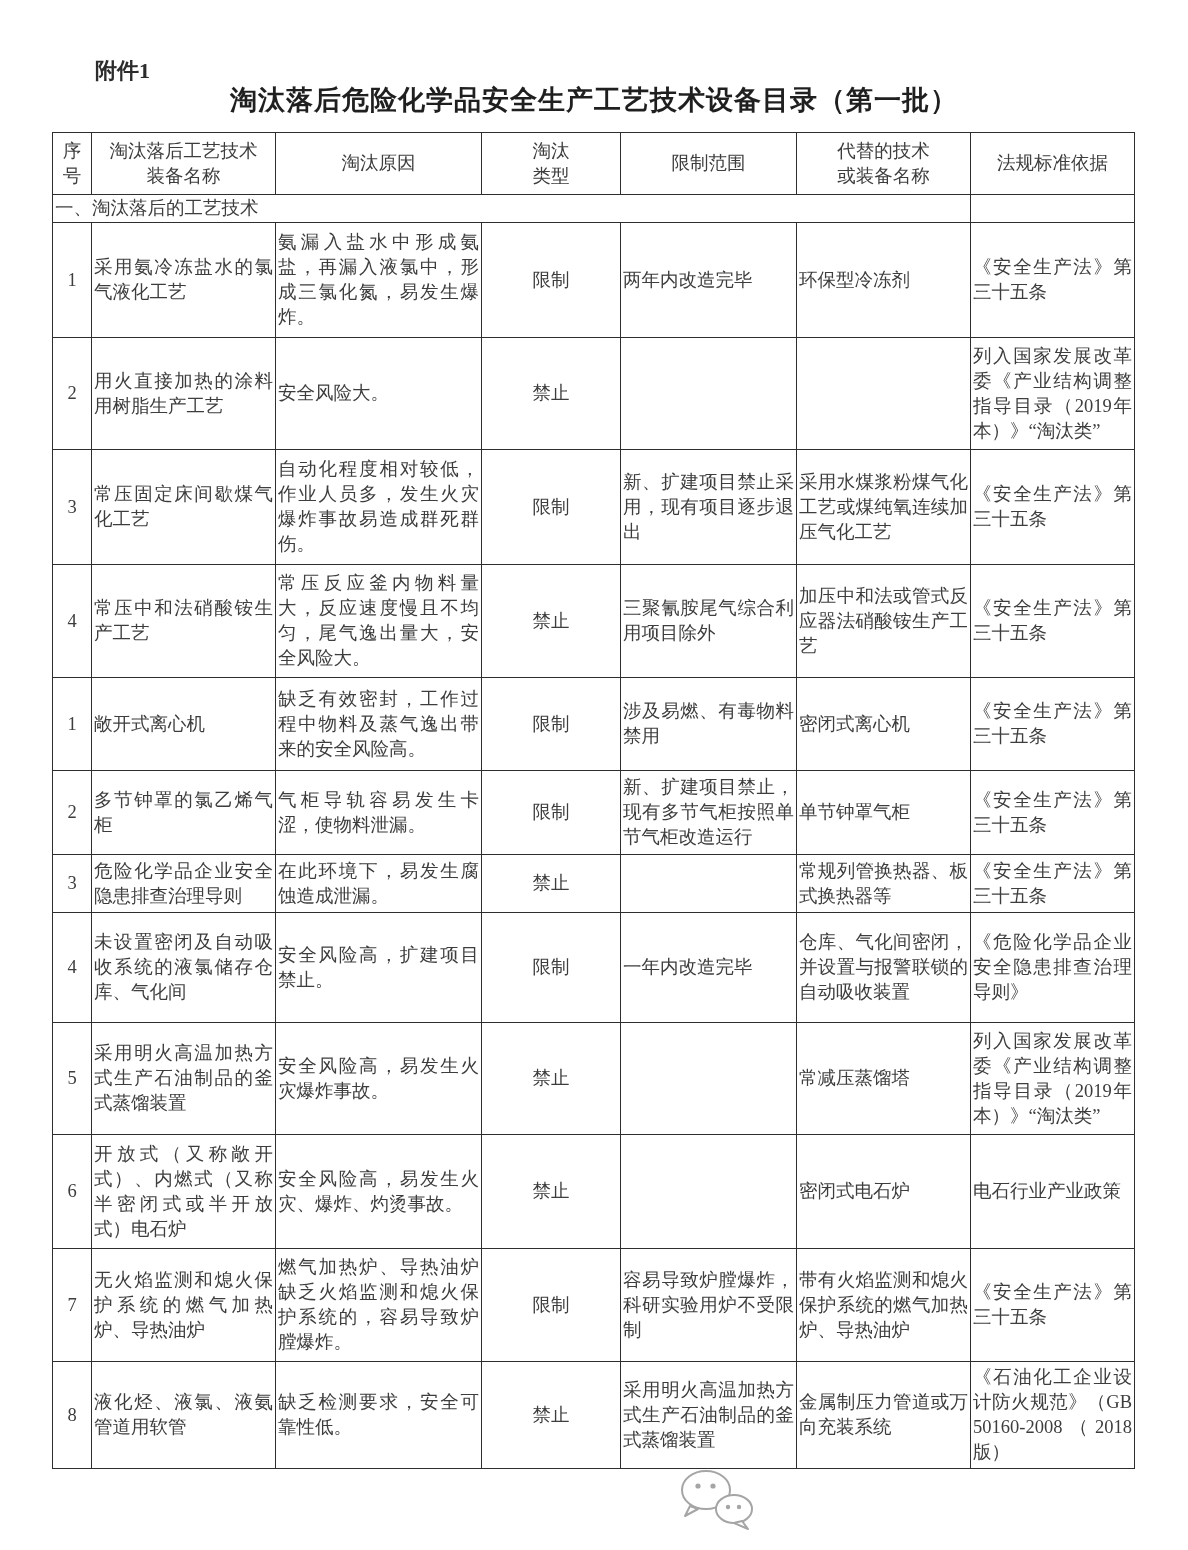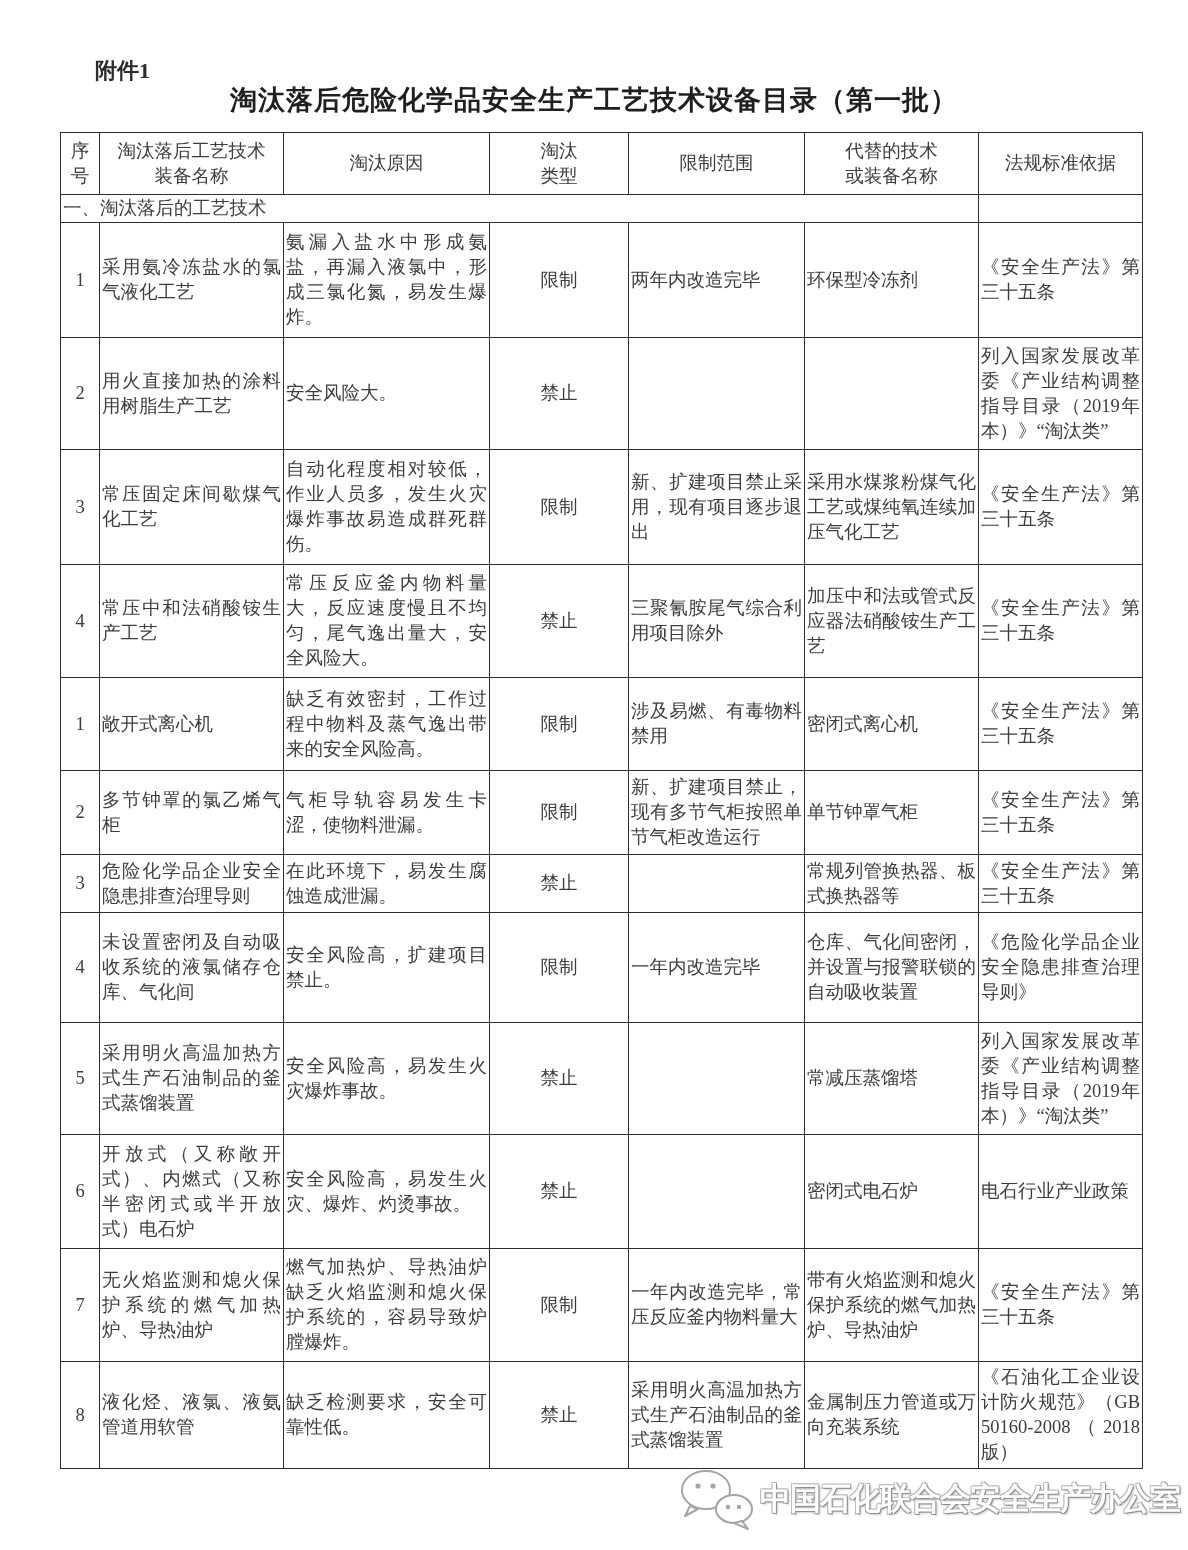--- a/index.html
+++ b/index.html
@@ -32,21 +32,20 @@
     letter-spacing:1px;
     margin-top:8px;
   }
   table.catalog{
     position:absolute;
     left:52px;
     top:132px;
     width:1082px;
     border-collapse:collapse;
     table-layout:fixed;
-    margin-left:8px;
   }
   table.catalog th, table.catalog td{
     border:1px solid #2e2e2e;
     color:#3d3d3d;
     font-size:18.5px;
     line-height:25px;
     vertical-align:middle;
     padding:1px 2px;
     overflow:hidden;
     word-break:break-all;
@@ -213,21 +212,21 @@
           <td class="td-c">禁止</td>
           <td class="td-j"></td>
           <td class="td-j">密闭式电石炉</td>
           <td class="td-j">电石行业产业政策</td>
         </tr>
         <tr style="height: 113px;">
           <td class="td-c">7</td>
           <td class="td-j">无火焰监测和熄火保护系统的燃气加热炉、导热油炉</td>
           <td class="td-j">燃气加热炉、导热油炉缺乏火焰监测和熄火保护系统的，容易导致炉膛爆炸。</td>
           <td class="td-c">限制</td>
-          <td class="td-j">一年内改造完毕，常压反应釜内物料量大</td>
+          <td class="td-j">容易导致炉膛爆炸，科研实验用炉不受限制</td>
           <td class="td-j">带有火焰监测和熄火保护系统的燃气加热炉、导热油炉</td>
           <td class="td-j">《安全生产法》第三十五条</td>
         </tr>
         <tr style="height: 107px;">
           <td class="td-c">8</td>
           <td class="td-j">液化烃、液氯、液氨管道用软管</td>
           <td class="td-j">缺乏检测要求，安全可靠性低。</td>
           <td class="td-c">禁止</td>
           <td class="td-j">采用明火高温加热方式生产石油制品的釜式蒸馏装置</td>
           <td class="td-j">金属制压力管道或万向充装系统</td>
@@ -240,16 +239,15 @@
     <svg class="wm-icon" viewBox="0 0 84 66" xmlns="http://www.w3.org/2000/svg">
       <ellipse cx="30" cy="24" rx="24" ry="19" fill="#ffffff" stroke="#a5a5a5" stroke-width="2"></ellipse>
       <path d="M14 40 L9 50 L22 43 Z" fill="#ffffff" stroke="#a5a5a5" stroke-width="2" stroke-linejoin="round"></path>
       <circle cx="22" cy="20" r="2.6" fill="#a5a5a5"></circle>
       <circle cx="37" cy="20" r="2.6" fill="#a5a5a5"></circle>
       <ellipse cx="58" cy="43" rx="18" ry="14" fill="#ffffff" stroke="#a5a5a5" stroke-width="2"></ellipse>
       <path d="M66 55 L72 63 L58 57 Z" fill="#ffffff" stroke="#a5a5a5" stroke-width="2" stroke-linejoin="round"></path>
       <circle cx="52" cy="41" r="2.2" fill="#a5a5a5"></circle>
       <circle cx="63" cy="41" r="2.2" fill="#a5a5a5"></circle>
     </svg>
-    <span class="wm-text">中国石化联合会安全生产办公室</span>
   </div>
 
 </div>
 
 </body></html>

